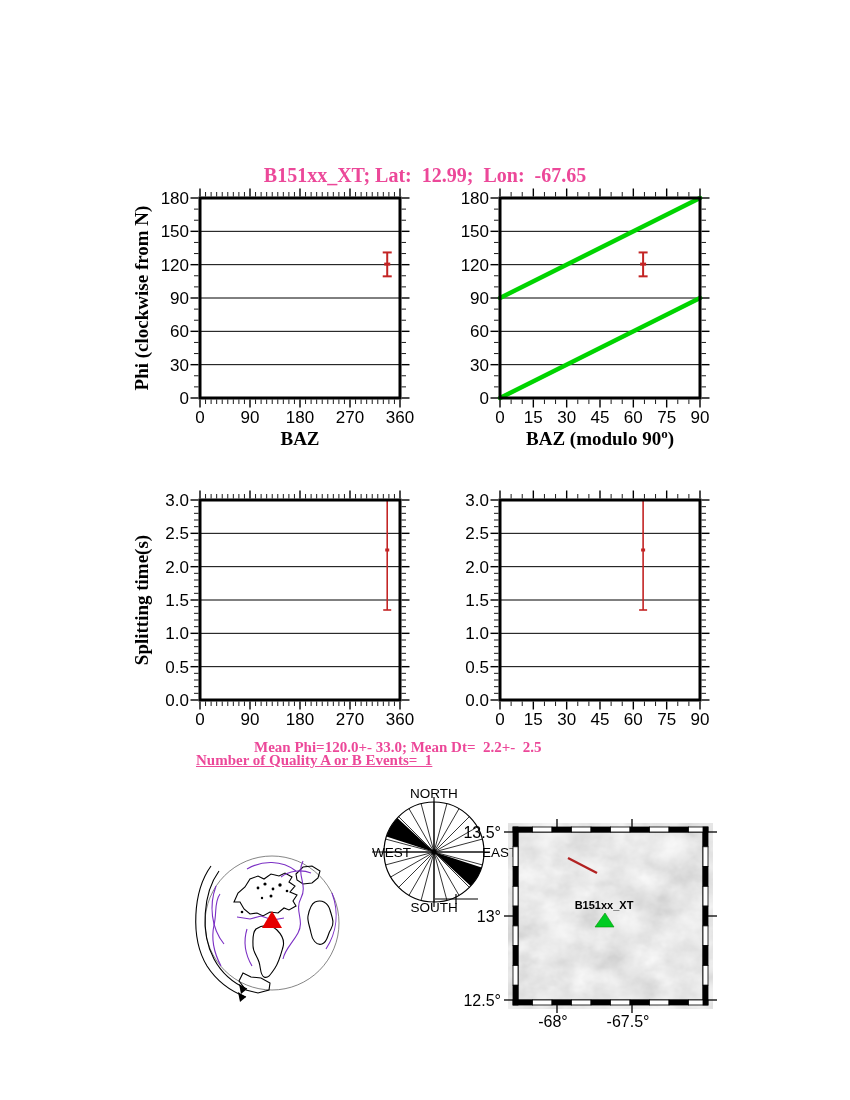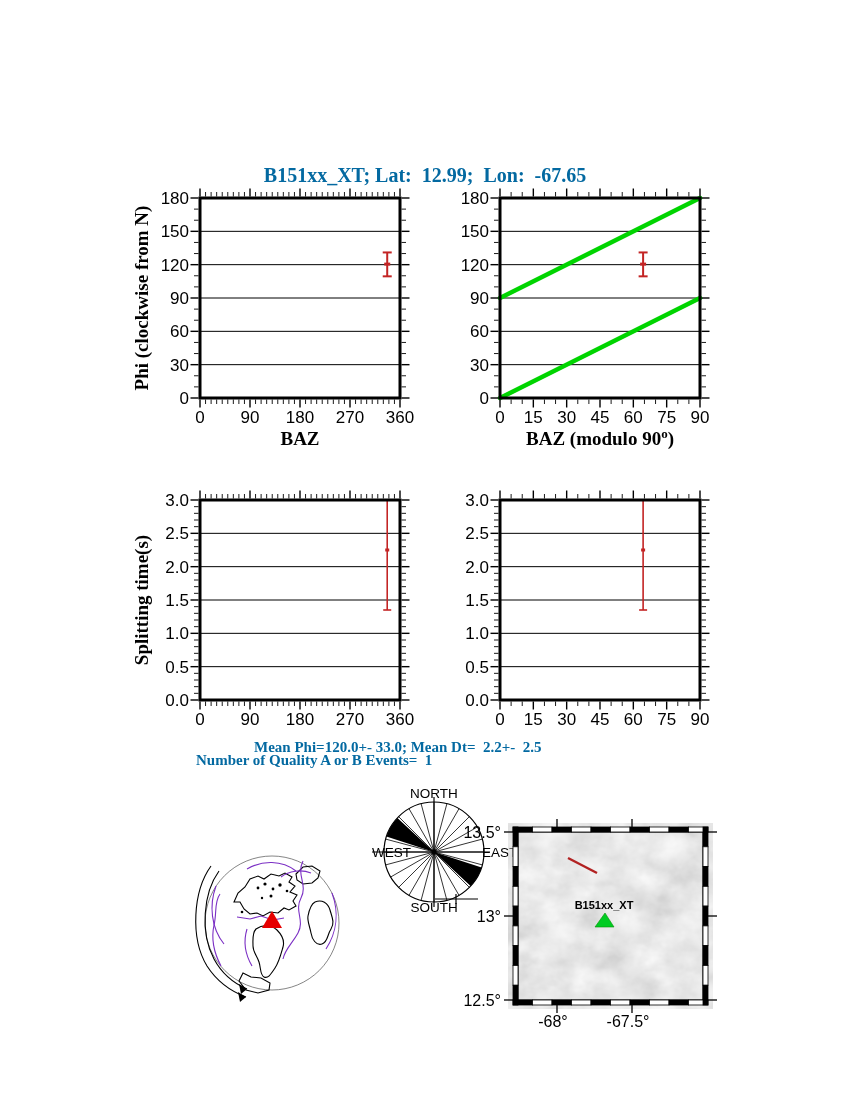--- a/index.html
+++ b/index.html
@@ -1,23 +1,23 @@
 <!DOCTYPE html>
 <html><head>
 <meta charset="utf-8">
 <style>
   html,body{margin:0;padding:0;background:#fff;}
   #canvas{position:relative;width:850px;height:1100px;background:#fff;overflow:hidden;
           font-family:"Liberation Sans",sans-serif;}
   #fig{position:absolute;top:0;left:0;}
-  .abs{position:absolute;white-space:pre;color:#0369a1;}
+  .abs{position:absolute;white-space:pre;color:#ec4899;}
   #main-title{top:164px;left:0;width:850px;text-align:center;
               font:bold 20px "Liberation Serif",serif;}
   #summary-1{top:739px;left:254px;font:bold 15px "Liberation Serif",serif;}
-  #summary-2{top:752px;left:196px;font:bold 15px "Liberation Serif",serif;}
+  #summary-2{top:752px;left:196px;font:bold 15px "Liberation Serif",serif;text-decoration:underline;}
   text{fill:#000;}
   .t-tick{font:17px "Liberation Sans",sans-serif;}
   .t-axis{font:bold 19px "Liberation Serif",serif;}
   .t-rose{font:13.5px "Liberation Sans",sans-serif;}
   .t-map{font:16px "Liberation Sans",sans-serif;}
   .t-sta{font:bold 11px "Liberation Sans",sans-serif;}
 </style>
 </head>
 <body>
 

